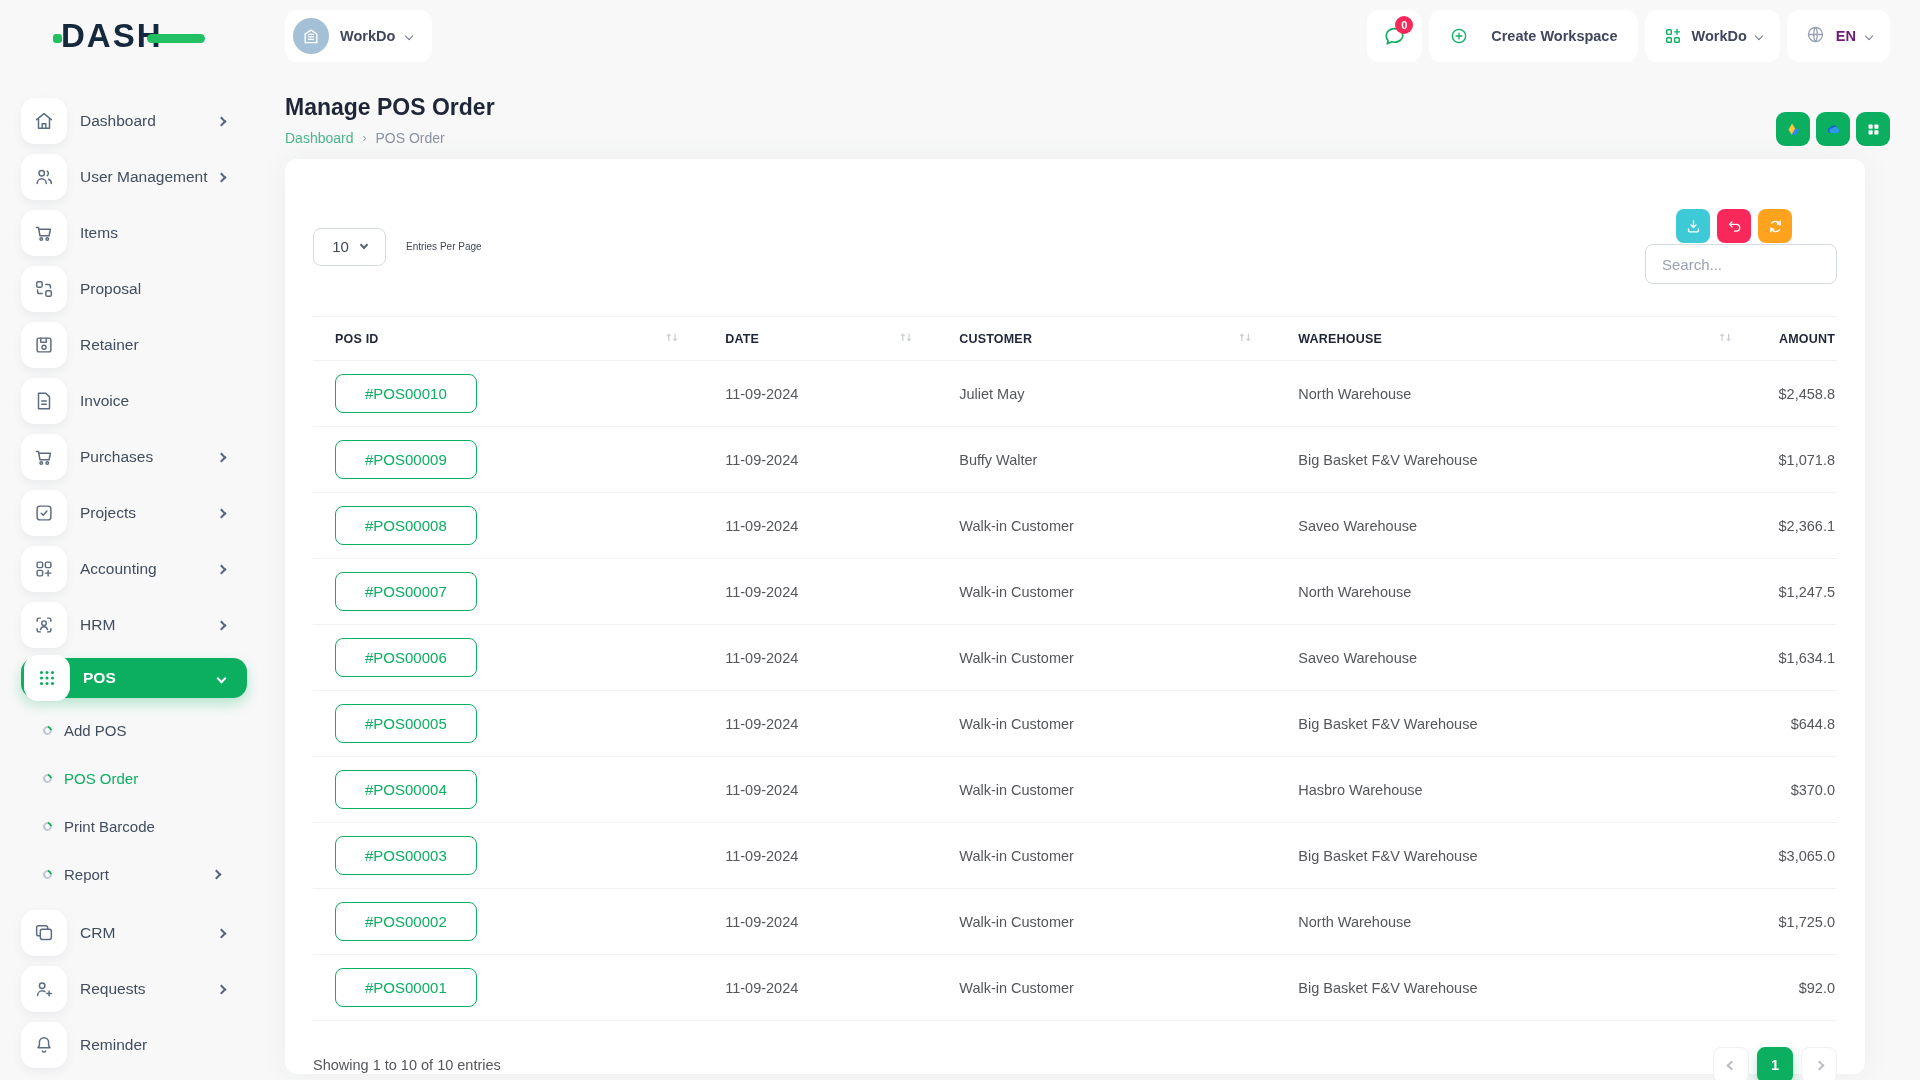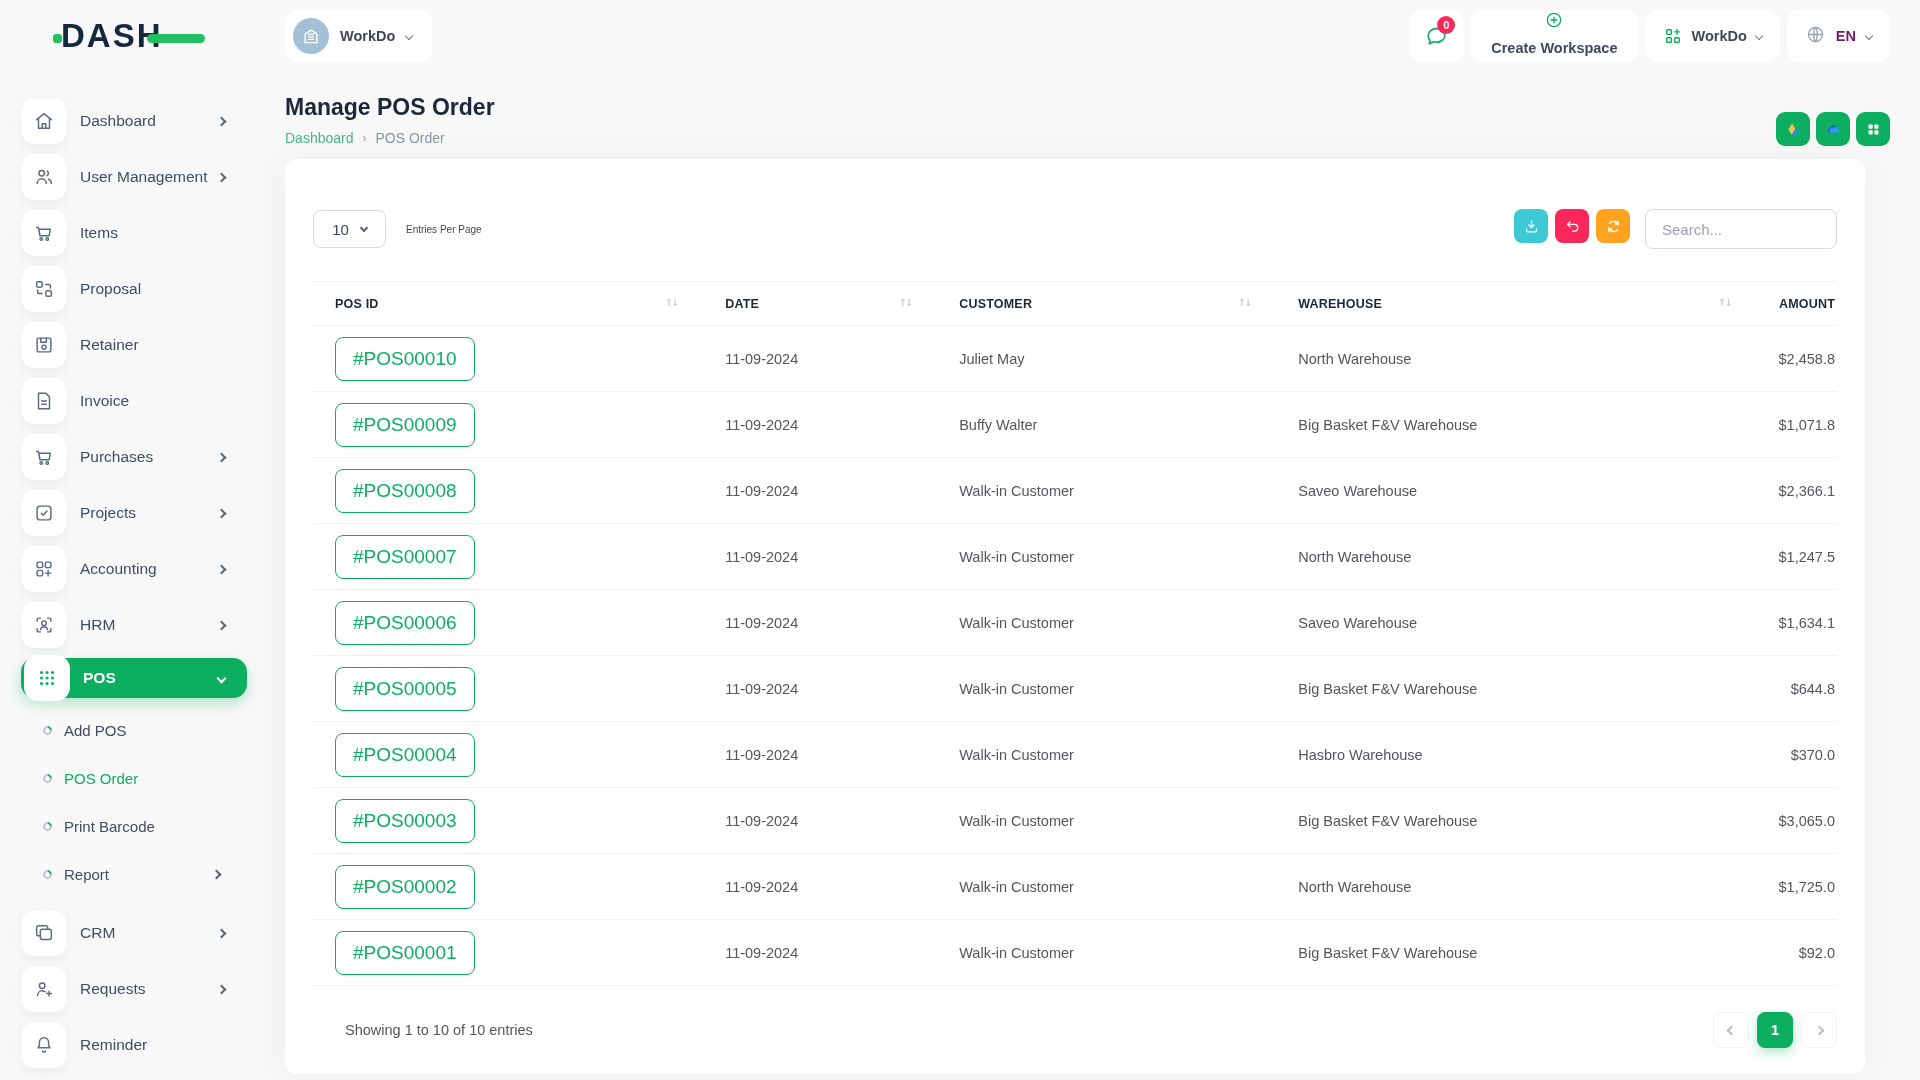--- a/index.html
+++ b/index.html
@@ -41,21 +41,21 @@
   .ws-pill { padding:0 20px 0 8px; gap:11px; }
   .avatar { width:36px; height:36px; border-radius:50%; background:#A3C0D6; display:flex; align-items:center; justify-content:center; color:#fff; }
   .avatar svg { width:20px; height:20px; }
   .pill .ptext { font-size:14.5px; font-weight:600; color:#40475C; }
   .pill .chev { margin:0; border-width:1.7px; width:6px; height:6px; border-color:#707A8C; }
   .topbar-right { margin-left:auto; display:flex; gap:7px; align-items:center; }
   .chat-pill { width:55px; justify-content:center; position:relative; color:#0CAF60; }
   .chat-pill svg { width:25px; height:25px; }
   .badge-dot { position:absolute; top:6px; right:9px; min-width:18px; height:18px; border-radius:9px; background:#F8285A;
                color:#fff; font-size:11px; font-weight:700; display:flex; align-items:center; justify-content:center; }
-  .create-pill { padding:0 20px; gap:10px; color:#0CAF60;flex-direction:column; }
+  .create-pill { padding:0 20px; gap:22px; color:#0CAF60; }
   .create-pill svg { width:20px; height:20px; }
   .appmenu-pill { padding:0 18px; gap:9px; color:#0CAF60; }
   .appmenu-pill svg { width:20px; height:20px; }
   .lang-pill { padding:0 18px; gap:10px; }
   .lang-pill .globe { color:#98A1B0; } .lang-pill .globe svg { width:21px; height:21px; }
   .lang-pill .ptext.green { color:#701a75; font-weight:700; }
 
   .page-head { display:flex; justify-content:space-between; align-items:flex-end; padding:22px 30px 0 0; }
   .page-title { font-size:23px; font-weight:700; color:#1F2637; }
   .breadcrumb { margin-top:9px; font-size:14px; display:flex; align-items:center; gap:9px; }
@@ -67,40 +67,40 @@
             justify-content:center; cursor:pointer; color:#fff; }
   .sq-btn svg { width:17px; height:17px; }
 
   .card { margin:13px 55px 0 0; background:#fff; border-radius:12px; box-shadow:0 0 30px rgba(56,71,109,.06);
           padding:50px 28px 0; height:915px; }
   .controls { display:flex; align-items:center; }
   .select-box { width:73px; height:38px; border:1px solid #D5DBE1; border-radius:8px; background:#fff; display:flex;
                 align-items:center; justify-content:center; gap:12px; font-size:15px; color:#40475C; cursor:pointer; }
   .select-box .chev { margin:0; width:6px; height:6px; margin-top:-3px; }
   .controls .ctl-label { margin-left:20px; font-size:10px; color:#40475C; }
-  .ctl-right { margin-left:auto; display:flex; align-items:flex-start; gap:1px; }
+  .ctl-right { margin-left:auto; display:flex; align-items:center; gap:1px;flex-direction:column; }
   .tool-btn { width:34px; height:34px; border-radius:8px; border:none; color:#fff; display:flex; align-items:center;
               justify-content:center; cursor:pointer; }
   .tool-btn svg { width:17px; height:17px; }
   .search-input { width:192px; height:40px; border:1px solid #D5DBE1; border-radius:8px; margin-left:14px; padding:0 16px;
                   font-size:15px; color:#40475C; font-family:"Liberation Sans",sans-serif; outline:none; background:#fff; }
   .search-input::placeholder { color:#9AA1B0; }
 
   table { width:100%; border-collapse:collapse; margin-top:32px; }
   thead th { height:44px; border-top:1px solid #EEF0F3; border-bottom:1px solid #EEF0F3; text-align:left; font-size:12.5px;
              font-weight:700; color:#1F2637; letter-spacing:.2px; padding-left:22px; position:relative; white-space:nowrap; }
   thead th.right { text-align:right; padding-right:2px; }
   .sort { position:absolute; right:26px; top:15px; font-size:10px; color:#C7CCD6; letter-spacing:-2px;
           font-family:"DejaVu Sans",sans-serif; cursor:pointer; }
   tbody td { height:66px; border-bottom:1px solid #F0F2F4; font-size:14.5px; color:#54565B; padding-left:22px; white-space:nowrap; }
   tbody td.right { text-align:right; padding-right:2px; }
-  .pos-badge { display:inline-block; border:1px solid #0CAF60; color:#0CAF60; border-radius:8px; padding:10px 17px;
-               font-size:19px; cursor:pointer; background:#fff; }
+  .pos-badge { display:inline-block; border:1px solid #0CAF60; color:#0CAF60; border-radius:8px; padding:10px 29px;
+               font-size:15px; cursor:pointer; background:#fff; }
   .table-footer { display:flex; align-items:center; margin-top:26px; }
-  .showing { font-size:14.5px; color:#54565B;margin-left:32px; }
+  .showing { font-size:14.5px; color:#54565B; }
   .pager { margin-left:auto; display:flex; align-items:center; gap:8px; }
   .page-btn { width:36px; height:36px; border-radius:8px; display:flex; align-items:center; justify-content:center;
               background:#fff; border:1px solid #EEF0F3; cursor:pointer; }
   .page-btn .chev { margin:0; border-color:#B9BEC8; }
   .page-btn .chev.left { transform:rotate(135deg); }
   .page-btn.active { background:#0CAF60; border-color:#0CAF60; color:#fff; font-size:14.5px; font-weight:600;
                      box-shadow:0 5px 12px rgba(12,175,96,.3); }
 </style>
 </head>
 <body>

